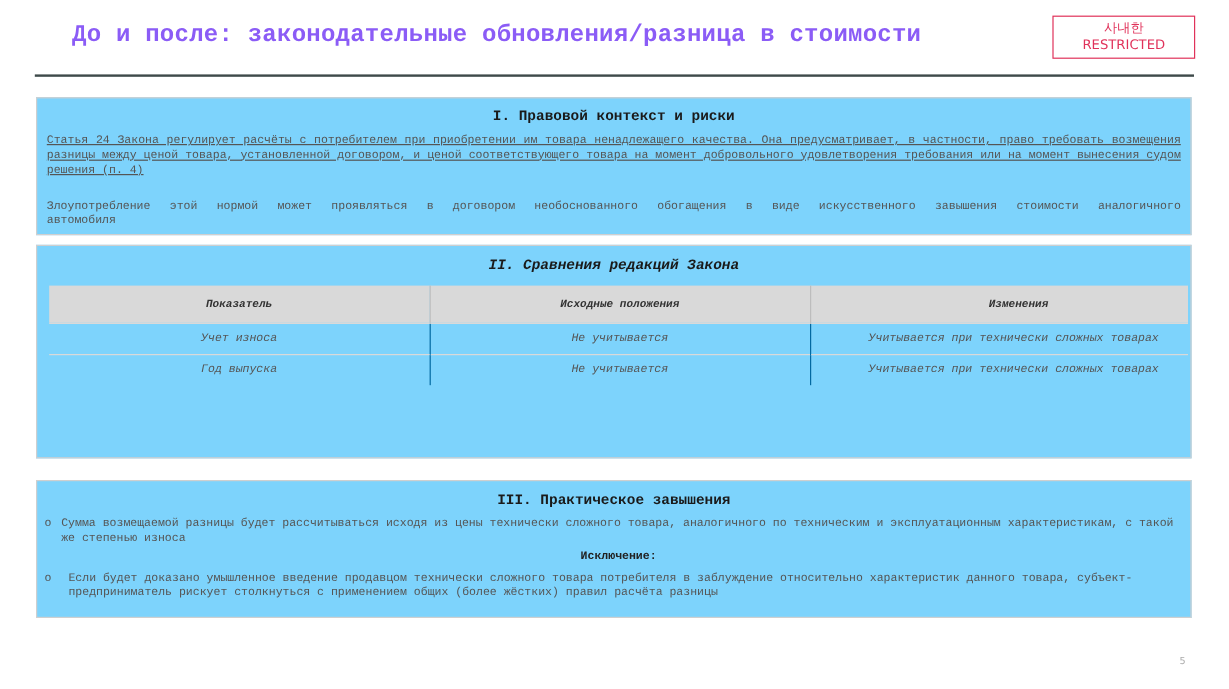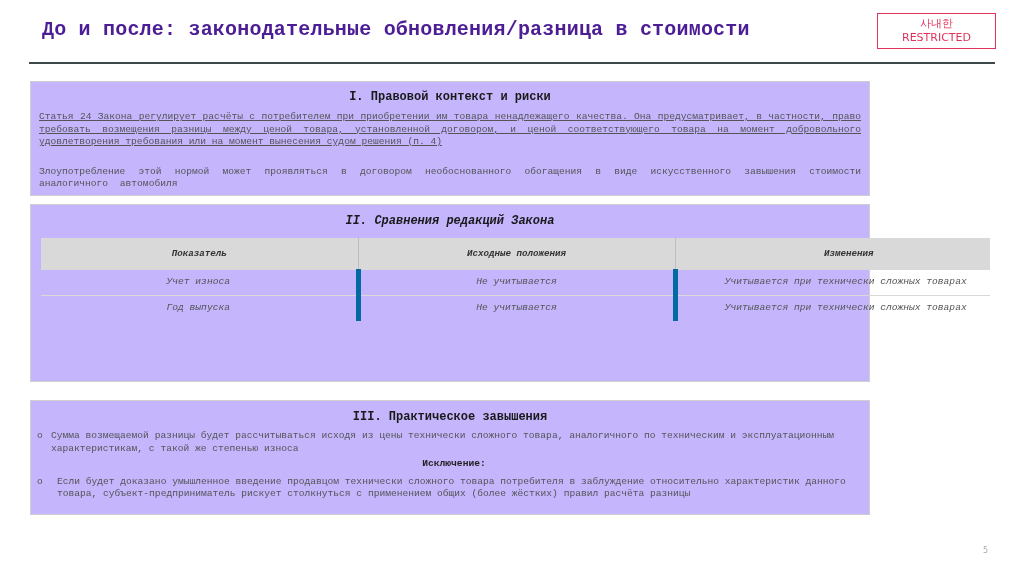--- a/index.html
+++ b/index.html
@@ -1,37 +1,37 @@
 <!DOCTYPE html>
 <html><head>
   <meta charset="utf-8">
   <style>
     * { box-sizing: border-box; margin: 0; padding: 0; }
     html, body { width: 1024px; height: 574px; background: #ffffff; overflow: hidden; }
     body { position: relative; font-family: "Liberation Mono", "DejaVu Sans Mono", monospace; color: #333; }
 
     .title {
-      position: absolute; left: 42px; top: 18px;
+      position: absolute; left: 60px; top: 18px;
       font-family: "Liberation Mono", monospace; font-weight: bold;
-      font-size: 20px; color: #4c1d95; letter-spacing: 0.2px;
+      font-size: 20px; color: #8b5cf6; letter-spacing: 0.2px;
     }
     .badge {
       position: absolute; left: 877px; top: 13px; width: 119px; height: 36px;
       border: 1px solid #e0325a; color: #e0325a;
       font-family: "DejaVu Sans", sans-serif; font-size: 11px; line-height: 14px;
       text-align: center; padding-top: 3px;
     }
     .rule {
       position: absolute; left: 29px; top: 62px; width: 966px; height: 2px;
       background: #3e4a4a;
     }
 
     .panel {
-      position: absolute; left: 30px; width: 840px;
-      border: 1px solid #cfcfcf; background: #c4b5fd;
+      position: absolute; left: 30px; width: 963px;
+      border: 1px solid #cfcfcf; background: #7dd3fc;
     }
     .panel-title {
       text-align: center; font-weight: bold; font-size: 12px; color: #1a1a1a;
       font-family: "Liberation Mono", monospace;
     }
     .p1 { top: 81px; height: 115px; }
     .p1 .panel-title { margin-top: 8px; }
     .p1 .legal {
       margin: 7px 8px 17px 8px; font-size: 9.6px; line-height: 12.5px; color: #555;
       text-decoration: underline; text-align: justify;
@@ -46,21 +46,21 @@
     table.cmp {
       position: absolute; left: 10px; top: 33px; width: 949px;
       border-collapse: collapse; font-size: 9.6px; color: #555;
     }
     table.cmp th {
       background: #d9d9d9; font-weight: bold; color: #333; height: 31px;
       font-size: 9.2px; border-right: 1px solid #bdbdbd;
     }
     table.cmp th:last-child, table.cmp td:last-child { border-right: none; padding-left: 32px; }
     table.cmp td {
-      text-align: center; border-top: 1px solid #d9d9d9; border-right: 5px solid #0369a1;
+      text-align: center; border-top: 1px solid #d9d9d9; border-right: 1px solid #0369a1;
       line-height: 12.5px; padding: 0 8px;
     }
     table.cmp tr.r1 td, table.cmp tr.r2 td { height: 26px; }
     table.cmp tr.r3 td { height: 51px; border-bottom: 2px solid #e3e3e3; }
     table.cmp col.c1 { width: 317px; }
     table.cmp col.c2 { width: 317px; }
     table.cmp col.c3 { width: 315px; }
 
     .p3 { top: 400px; height: 115px; }
     .p3 .panel-title { margin-top: 9px; }

